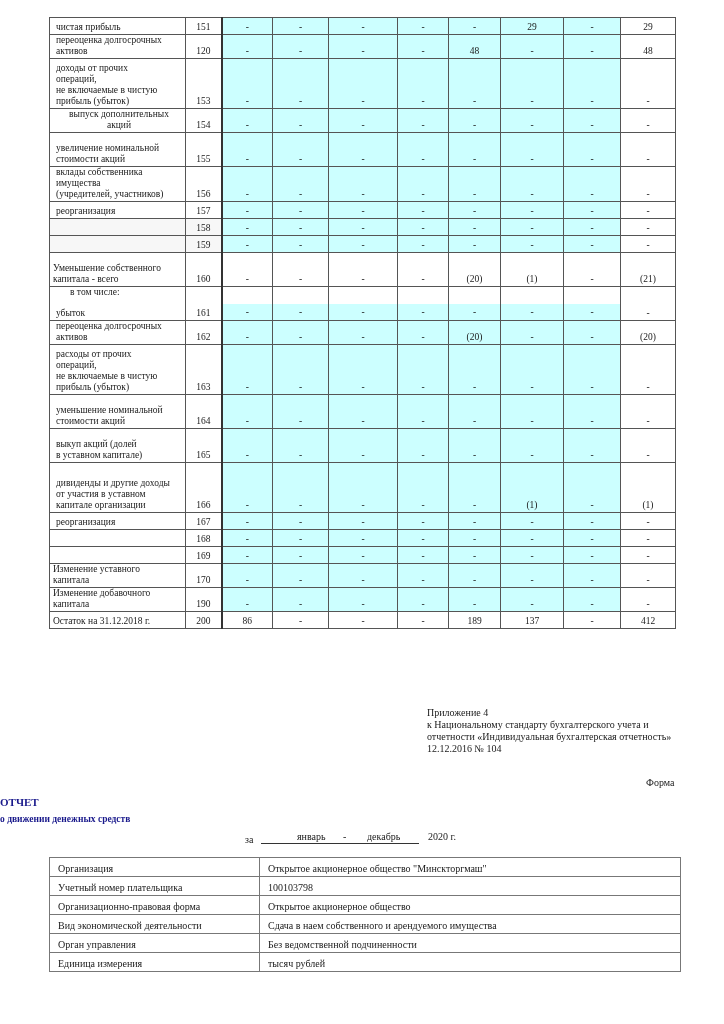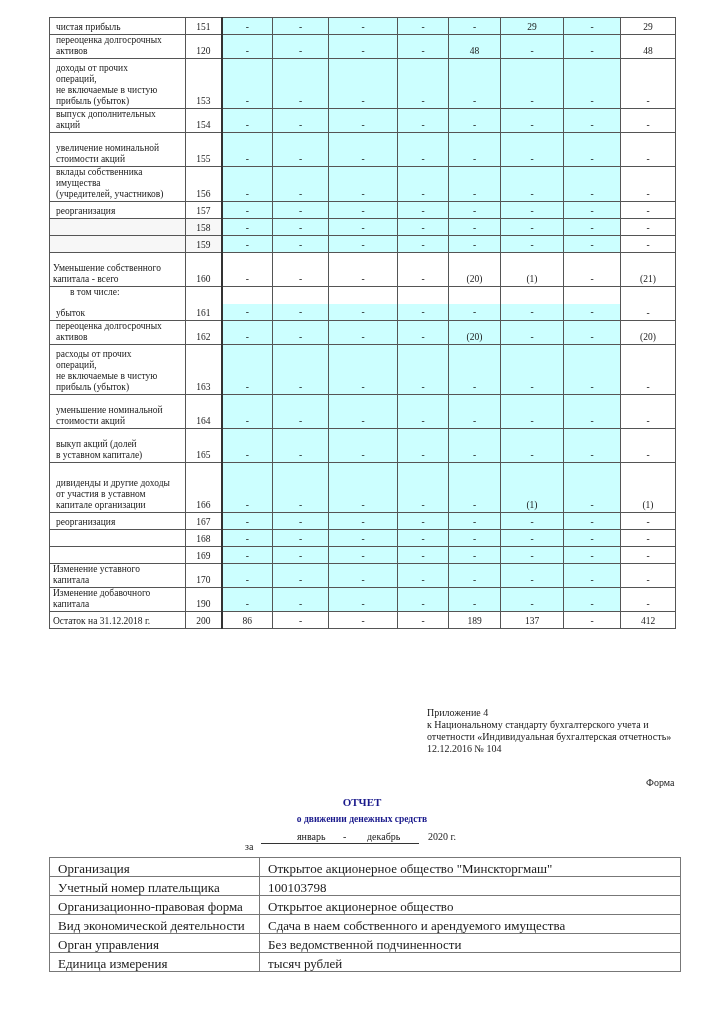--- a/index.html
+++ b/index.html
@@ -14,26 +14,26 @@
   .t1 td.code { text-align: center; }
   .t1 td.num { text-align: center; }
   .t1 td.cy { background: #ccffff; }
   .t1 td.gy { background: #f7f7f7; }
   .t1 .thick-l { border-left: 2px solid #333; }
   .t1 td.sub { padding: 0; }
   .sub-top { height: 17px; background: #fff; }
   .sub-bot { height: 16px; line-height: 16px; background: #ccffff; }
   .hdr { position: absolute; left: 427px; top: 707px; font-size: 10px; line-height: 12px; }
   .forma { position: absolute; left: 646px; top: 777px; font-size: 10px; }
-  .title { position: absolute; left: 0; width: 724px; text-align: center; color: #1a1a8c;
+  .title { position: absolute; left: 0; width: 724px; text-align: left; color: #1a1a8c;
            font-weight: bold; }
   .period { position: absolute; top: 831px; left: 245px; font-size: 10px; width: 300px; }
   .period .line { position: absolute; left: 16px; width: 158px; top: 12px; border-bottom: 1px solid #333; }
   .t2 { position: absolute; left: 49px; top: 857px; width: 632px; border-collapse: collapse;
-        font-size: 13px; table-layout: fixed; }
+        font-size: 10px; table-layout: fixed; }
   .t2 td { border: 1px solid #777; height: 18px; padding: 0 8px; vertical-align: bottom; line-height: 14px; }
 </style>
 </head>
 <body>
 
 <table class="t1">
   <colgroup>
     <col style="width:136px">
       <col style="width:36px">
       <col style="width:51px">
@@ -80,21 +80,21 @@
         <td class="num thick-l cy">-</td>
         <td class="num cy">-</td>
         <td class="num cy">-</td>
         <td class="num cy">-</td>
         <td class="num cy">-</td>
         <td class="num cy">-</td>
         <td class="num cy">-</td>
         <td class="num">-</td>
       </tr>
       <tr style="height: 23px;">
-        <td class="lbl ind" style="white-space: pre-line;">выпуск дополнительных
+        <td class="lbl ind" style="white-space: pre-line; text-align: center;">выпуск дополнительных
 акций</td>
         <td class="code">154</td>
         <td class="num thick-l cy">-</td>
         <td class="num cy">-</td>
         <td class="num cy">-</td>
         <td class="num cy">-</td>
         <td class="num cy">-</td>
         <td class="num cy">-</td>
         <td class="num cy">-</td>
         <td class="num">-</td>
@@ -361,21 +361,21 @@
   <div>к Национальному стандарту бухгалтерского учета и</div>
   <div>отчетности «Индивидуальная бухгалтерская отчетность»</div>
   <div>12.12.2016 № 104</div>
 </div>
 <div class="forma">Форма</div>
 
 <div class="title" style="top:796px;font-size:11px;">ОТЧЕТ</div>
 <div class="title" style="top:814px;font-size:9.5px;">о движении денежных средств</div>
 
 <div class="period">
-  <span style="position:absolute;left:0;top:10px;">за</span>
+  <span style="position:absolute;left:0;top:3px;">за</span>
   <div class="line"></div>
   <span style="position:absolute;left:52px;top:0;">январь</span>
   <span style="position:absolute;left:98px;top:0;">-</span>
   <span style="position:absolute;left:122px;top:0;">декабрь</span>
   <span style="position:absolute;left:183px;top:0;">2020 г.</span>
 </div>
 
 <table class="t2">
   <colgroup>
       <col style="width:210px">

